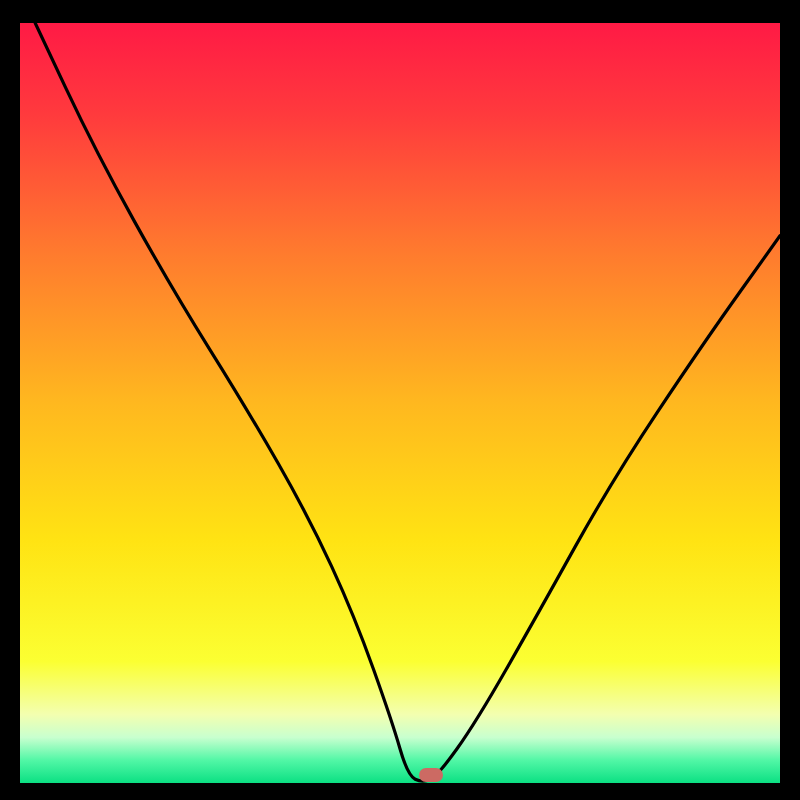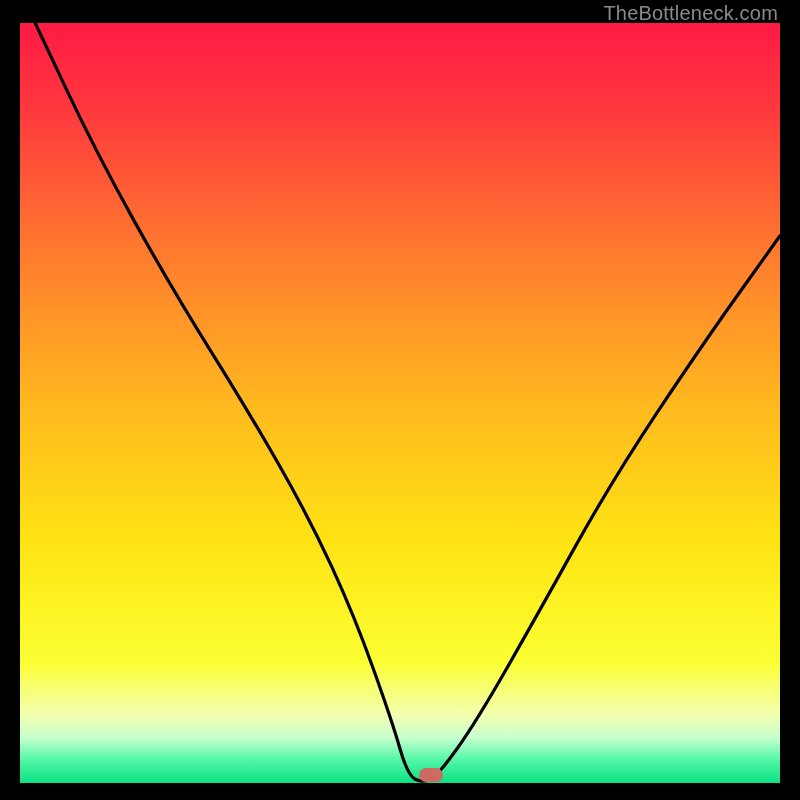--- a/index.html
+++ b/index.html
@@ -83,14 +83,13 @@
       <rect x="0" y="0" width="760" height="760" fill="url(#bg)"></rect>
     </svg>
 
     <svg class="curve" viewBox="0 0 760 760" preserveAspectRatio="none">
       <path id="curve-path" d="M 15.2 0.0 Q 15.2 0.0 45.6 64.6 Q 76.0 129.2 114.0 197.6 Q 152.0 266.0 190.0 326.8 Q 228.0 387.6 258.4 440.8 Q 288.8 494.0 311.6 543.4 Q 334.4 592.8 353.4 646.0 Q 372.4 699.2 380.0 725.8 Q 387.6 752.4 395.2 756.2 Q 402.8 760.0 410.4 756.2 Q 418.0 752.4 437.0 725.8 Q 456.0 699.2 486.4 646.0 Q 516.8 592.8 554.8 524.4 Q 592.8 456.0 638.4 387.6 Q 684.0 319.2 722.0 266.0 T 760.0 212.8" fill="none" stroke="#000" stroke-width="3.2" stroke-linecap="round" stroke-linejoin="round"></path>
     </svg>
 
     <div class="marker" style="left: 399px; top: 745px;"></div>
   </div>
 
-  <div class="watermark">TheBottleneck.com</div>
 </div>
 
 </body></html>

